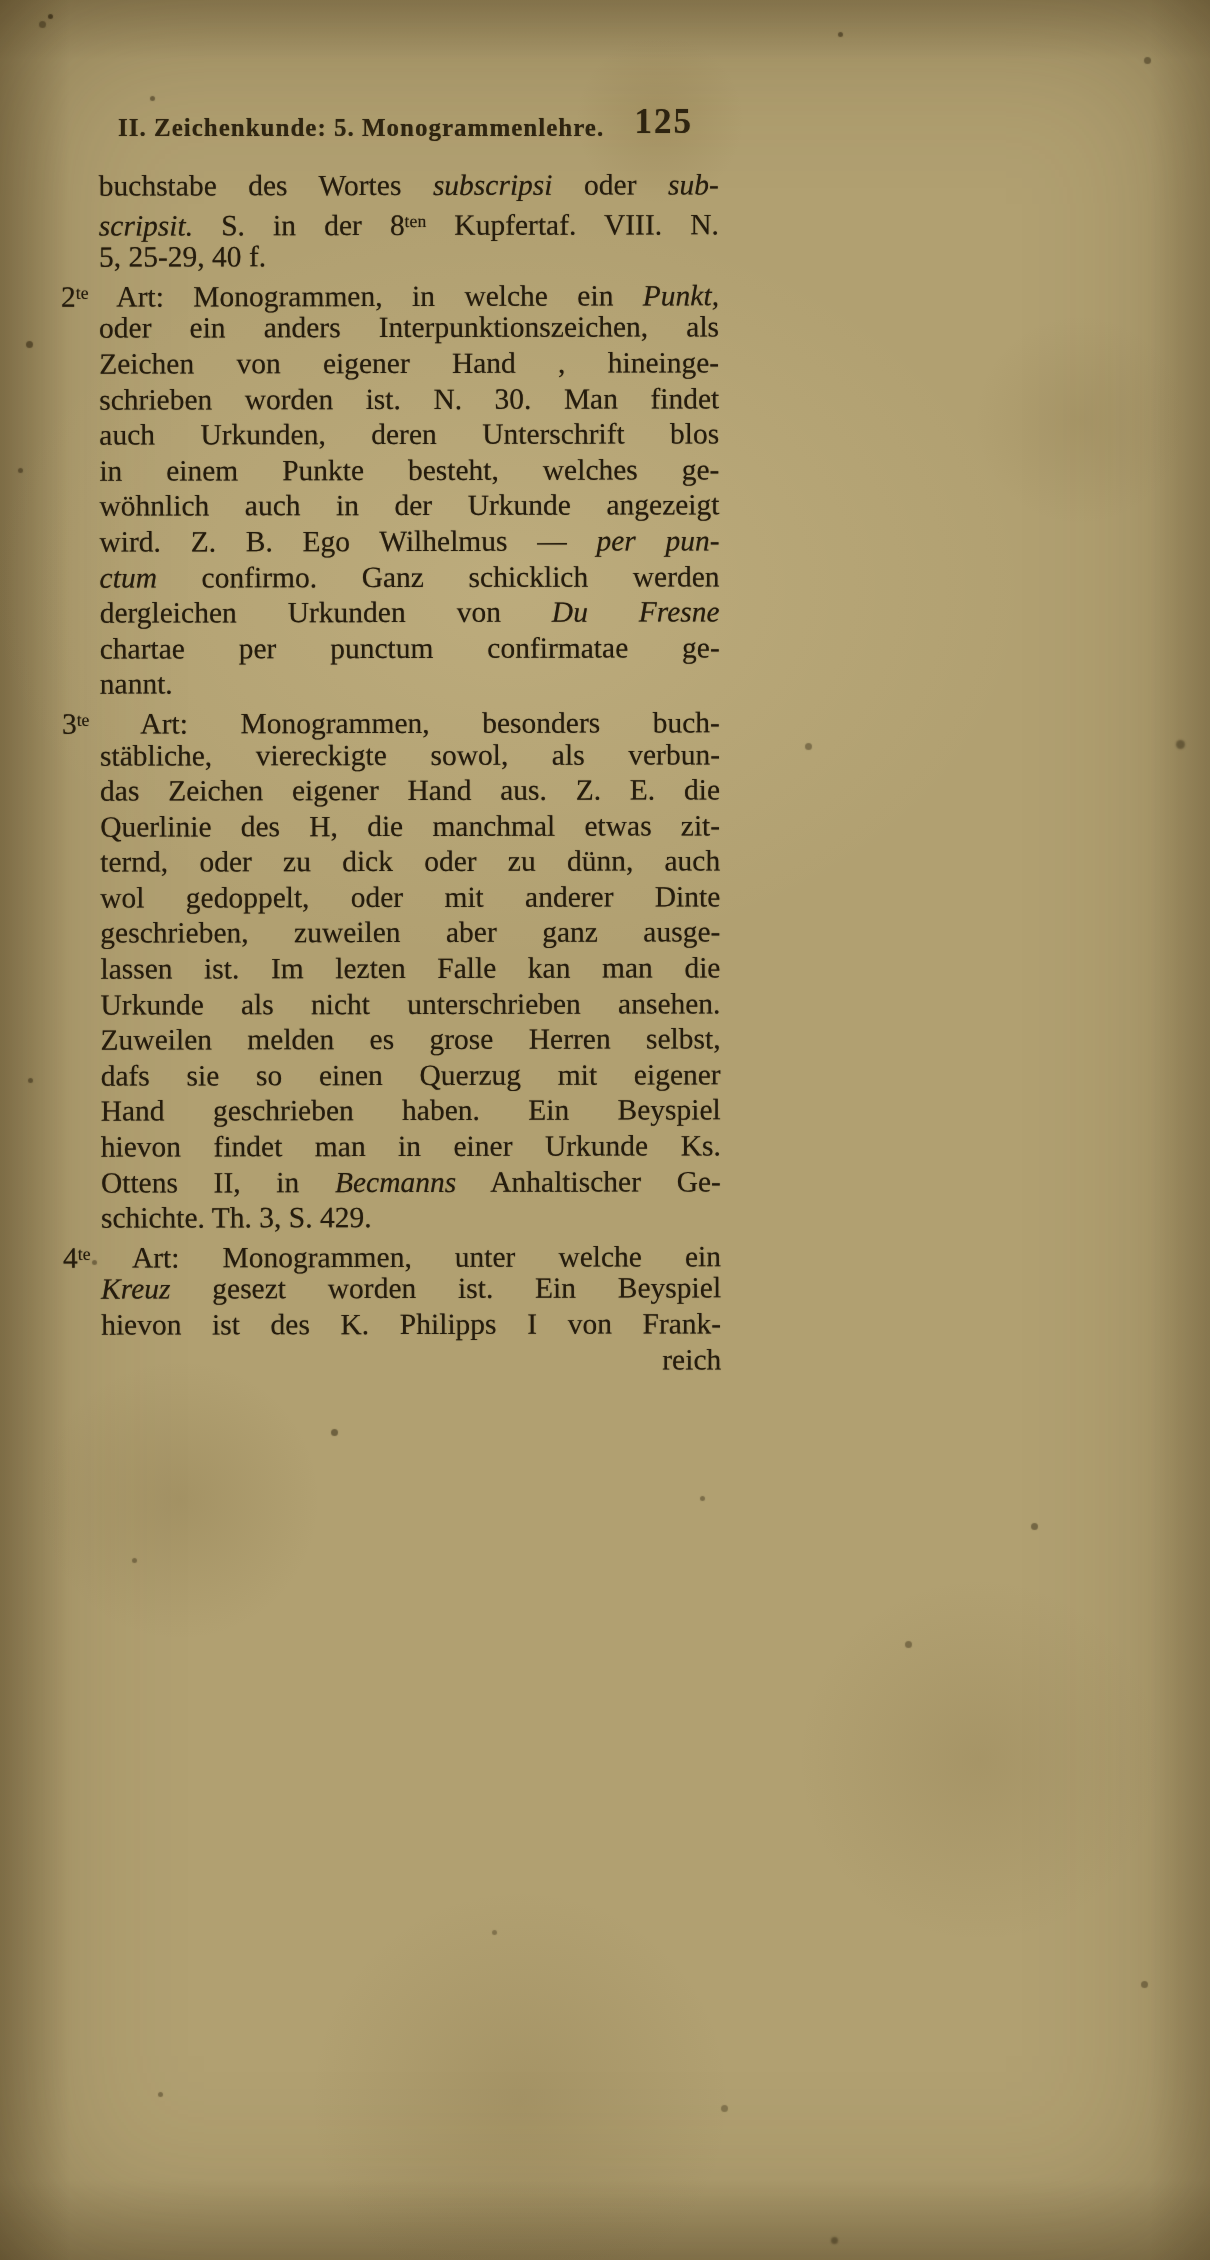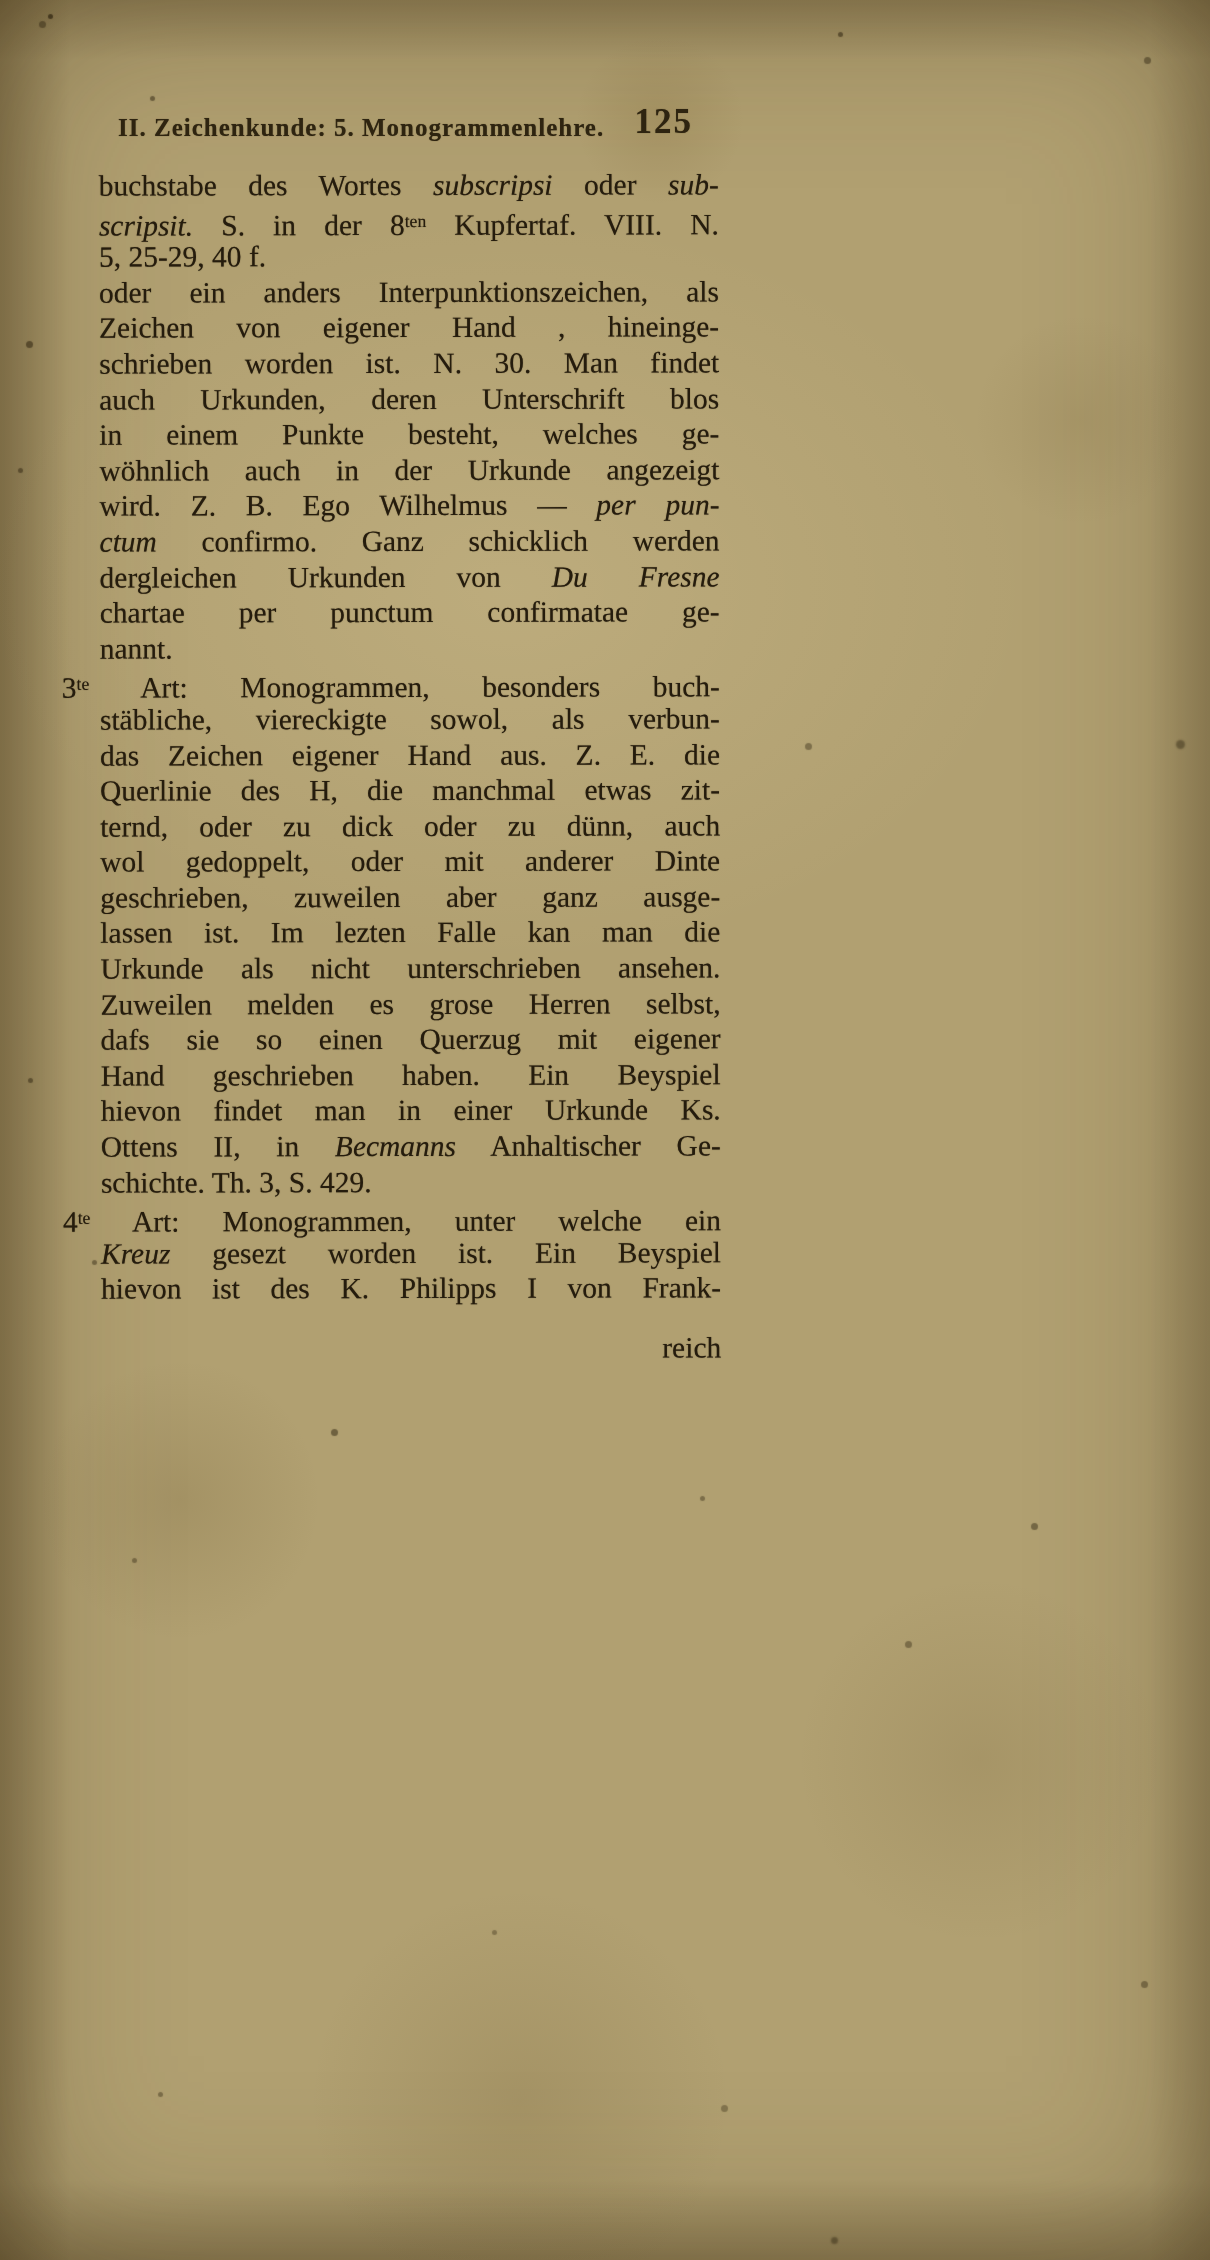--- a/index.html
+++ b/index.html
@@ -63,40 +63,41 @@
     font-size:29.5px;color:#251c0d;
     text-shadow:0 0 1px rgba(40,30,14,.65);
     transform:rotate(-0.12deg);
   }
   .line{
     height:35.6px;line-height:35.6px;
     text-align:justify;text-align-last:justify;
     overflow:visible;
   }
   .line.left{text-align-last:left;}
-  .line.right{text-align-last:right;margin-top:24px;}
+  .line.right{text-align-last:right;}
   .line.outdent{margin-left:-38px;}
   .it{font-style:italic;}
   .sup{font-size:0.60em;vertical-align:0.45em;letter-spacing:0;}
 </style>
 </head>
 <body>
 
 <div class="page">
   <div class="specks"></div>
 
   <div class="header">
     <span>II. Zeichenkunde: 5. Monogrammenlehre.</span>
     <span class="folio">125</span>
   </div>
 
   <div class="text-block">
       <div class="line"><span>buchstabe des Wortes </span><span class="it">subscripsi</span><span> oder </span><span class="it">sub-</span></div>
       <div class="line"><span class="it">scripsit.</span><span>  S. in der 8</span><span class="sup">ten</span><span> Kupfertaf. VIII. N.</span></div>
       <div class="line left"><span>5, 25-29, 40 f.</span></div>
+      <div class="line outdent"><span>2</span><span class="sup">te</span><span> Art: Monogrammen, in welche ein </span><span class="it">Punkt,</span></div>
       <div class="line"><span>oder ein anders Interpunktionszeichen, als</span></div>
       <div class="line"><span>Zeichen von eigener Hand , hineinge-</span></div>
       <div class="line"><span>schrieben worden ist. N. 30.  Man findet</span></div>
       <div class="line"><span>auch Urkunden, deren Unterschrift blos</span></div>
       <div class="line"><span>in einem Punkte besteht, welches ge-</span></div>
       <div class="line"><span>wöhnlich auch in der Urkunde angezeigt</span></div>
       <div class="line"><span>wird. Z. B. Ego Wilhelmus — </span><span class="it">per pun-</span></div>
       <div class="line"><span class="it">ctum</span><span> confirmo.  Ganz schicklich werden</span></div>
       <div class="line"><span>dergleichen Urkunden von </span><span class="it">Du Fresne</span></div>
       <div class="line"><span>chartae per punctum confirmatae ge-</span></div>

